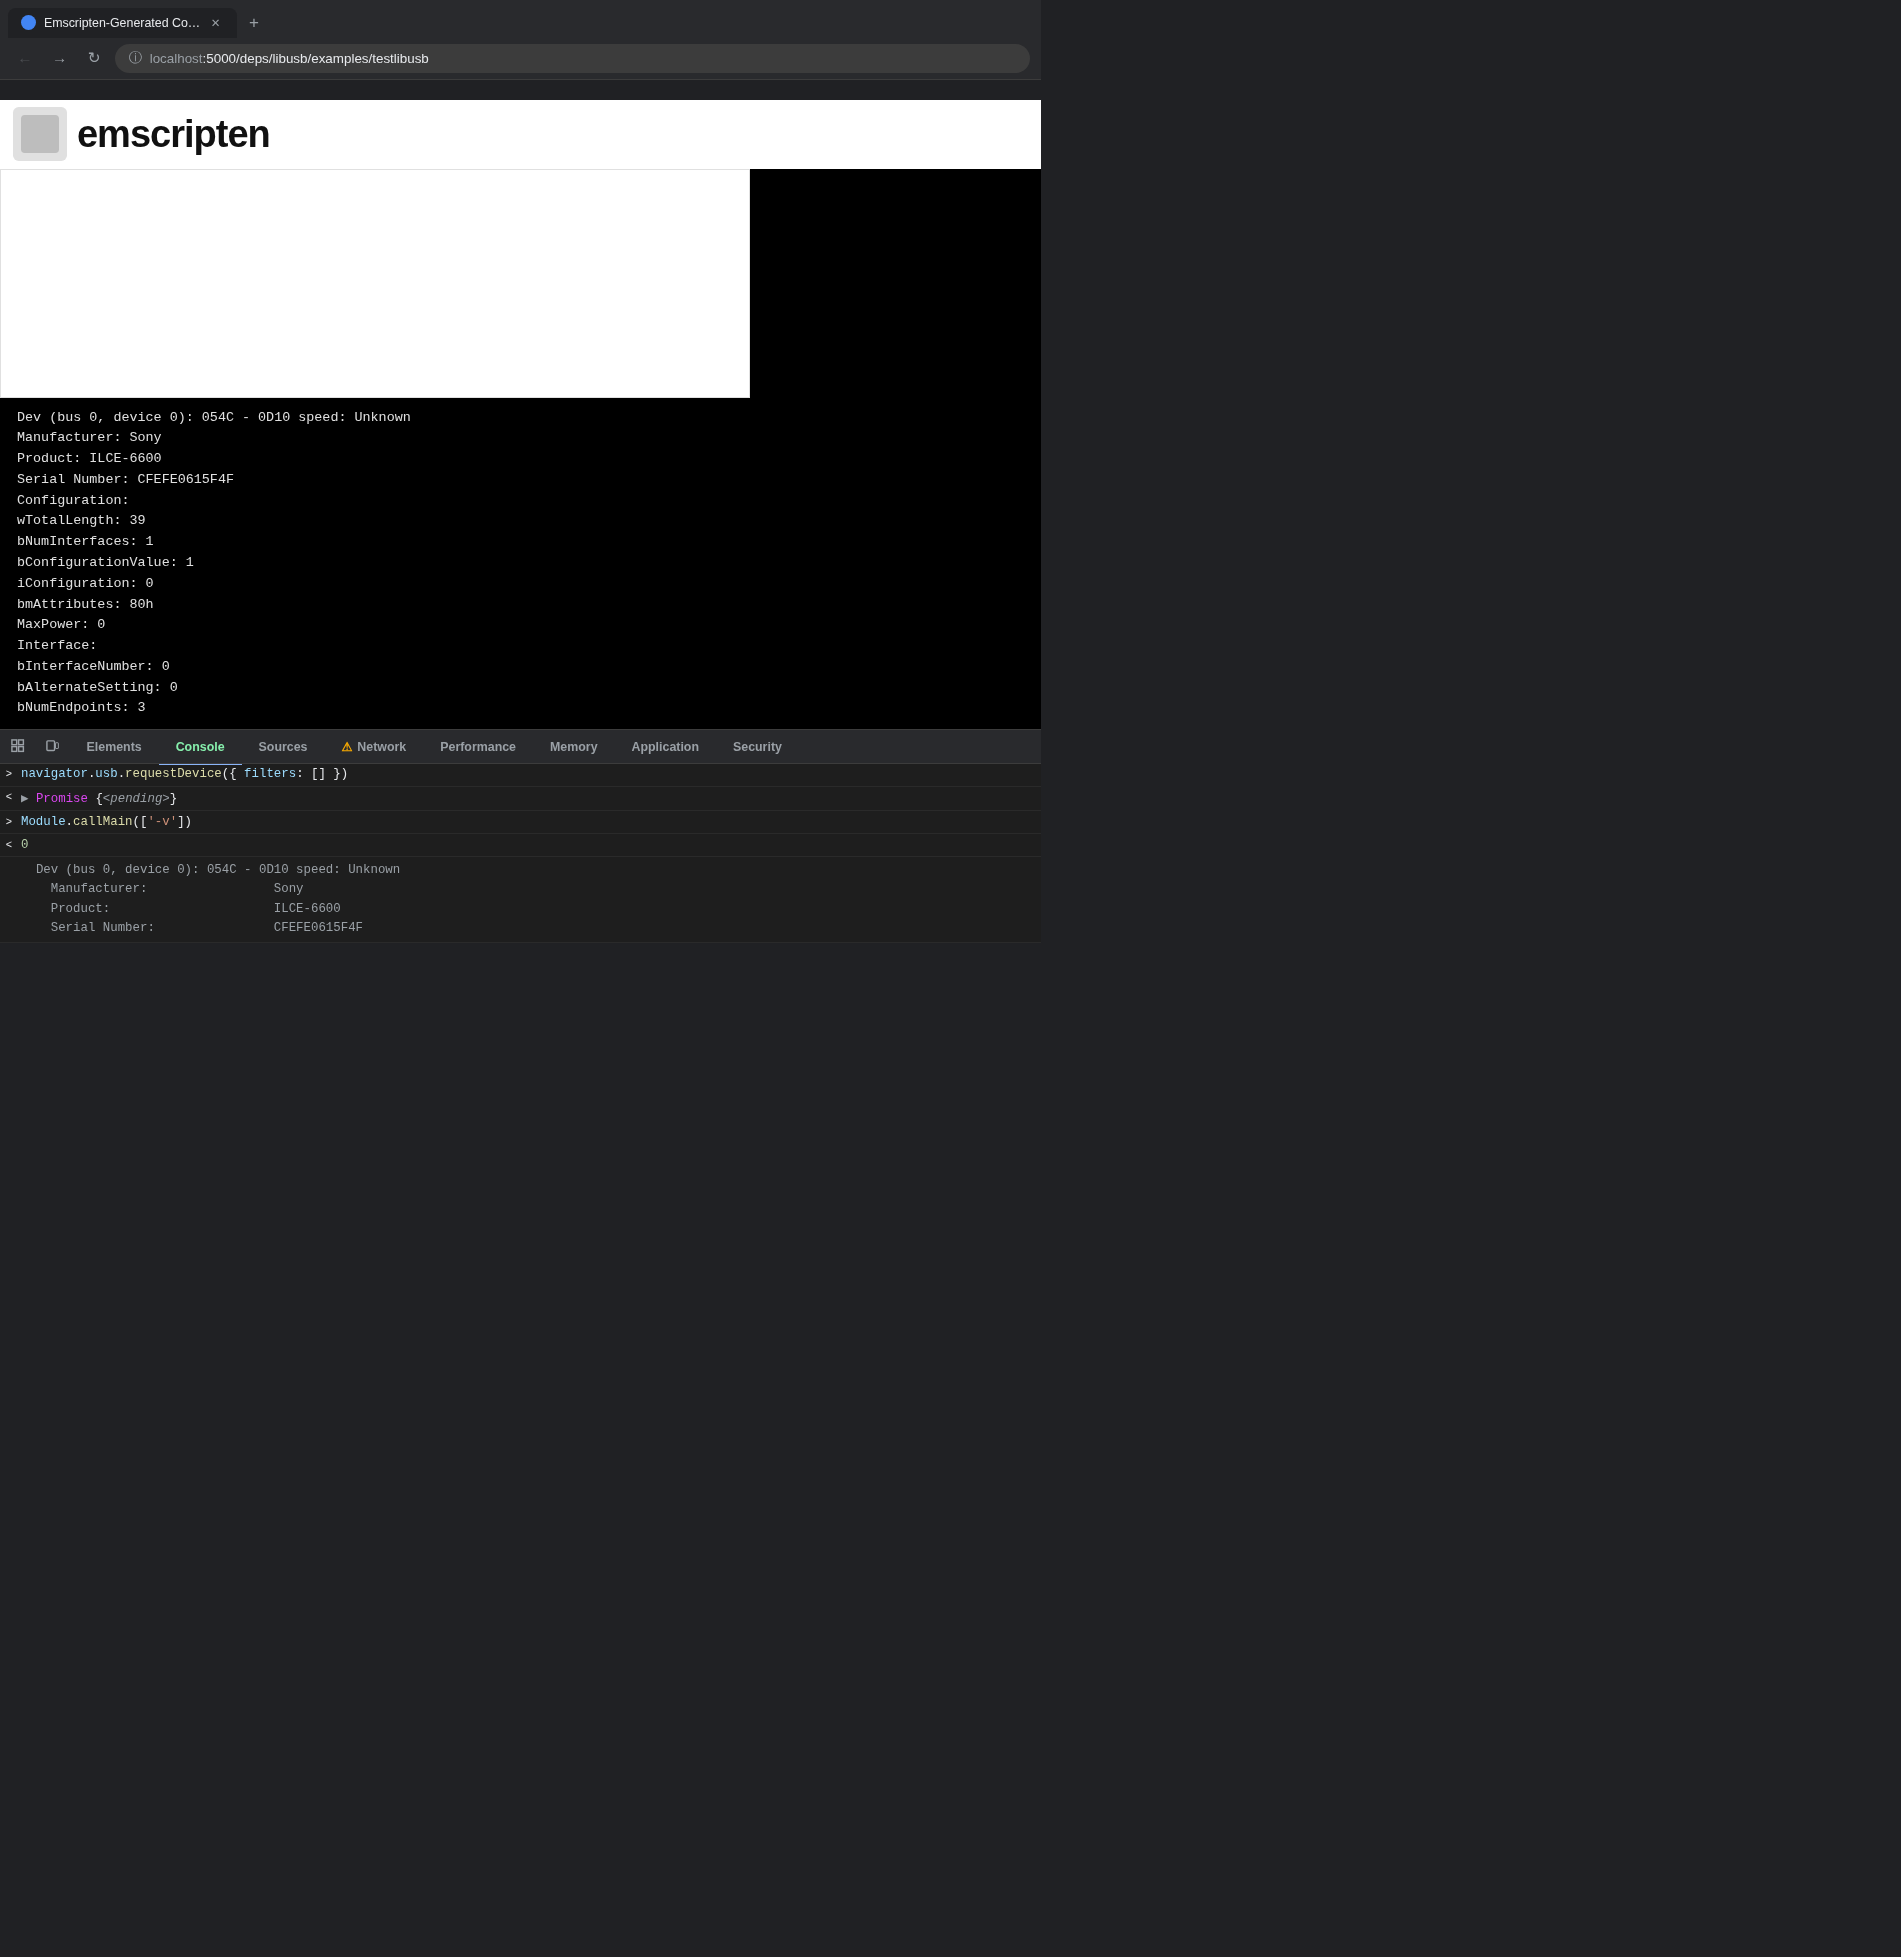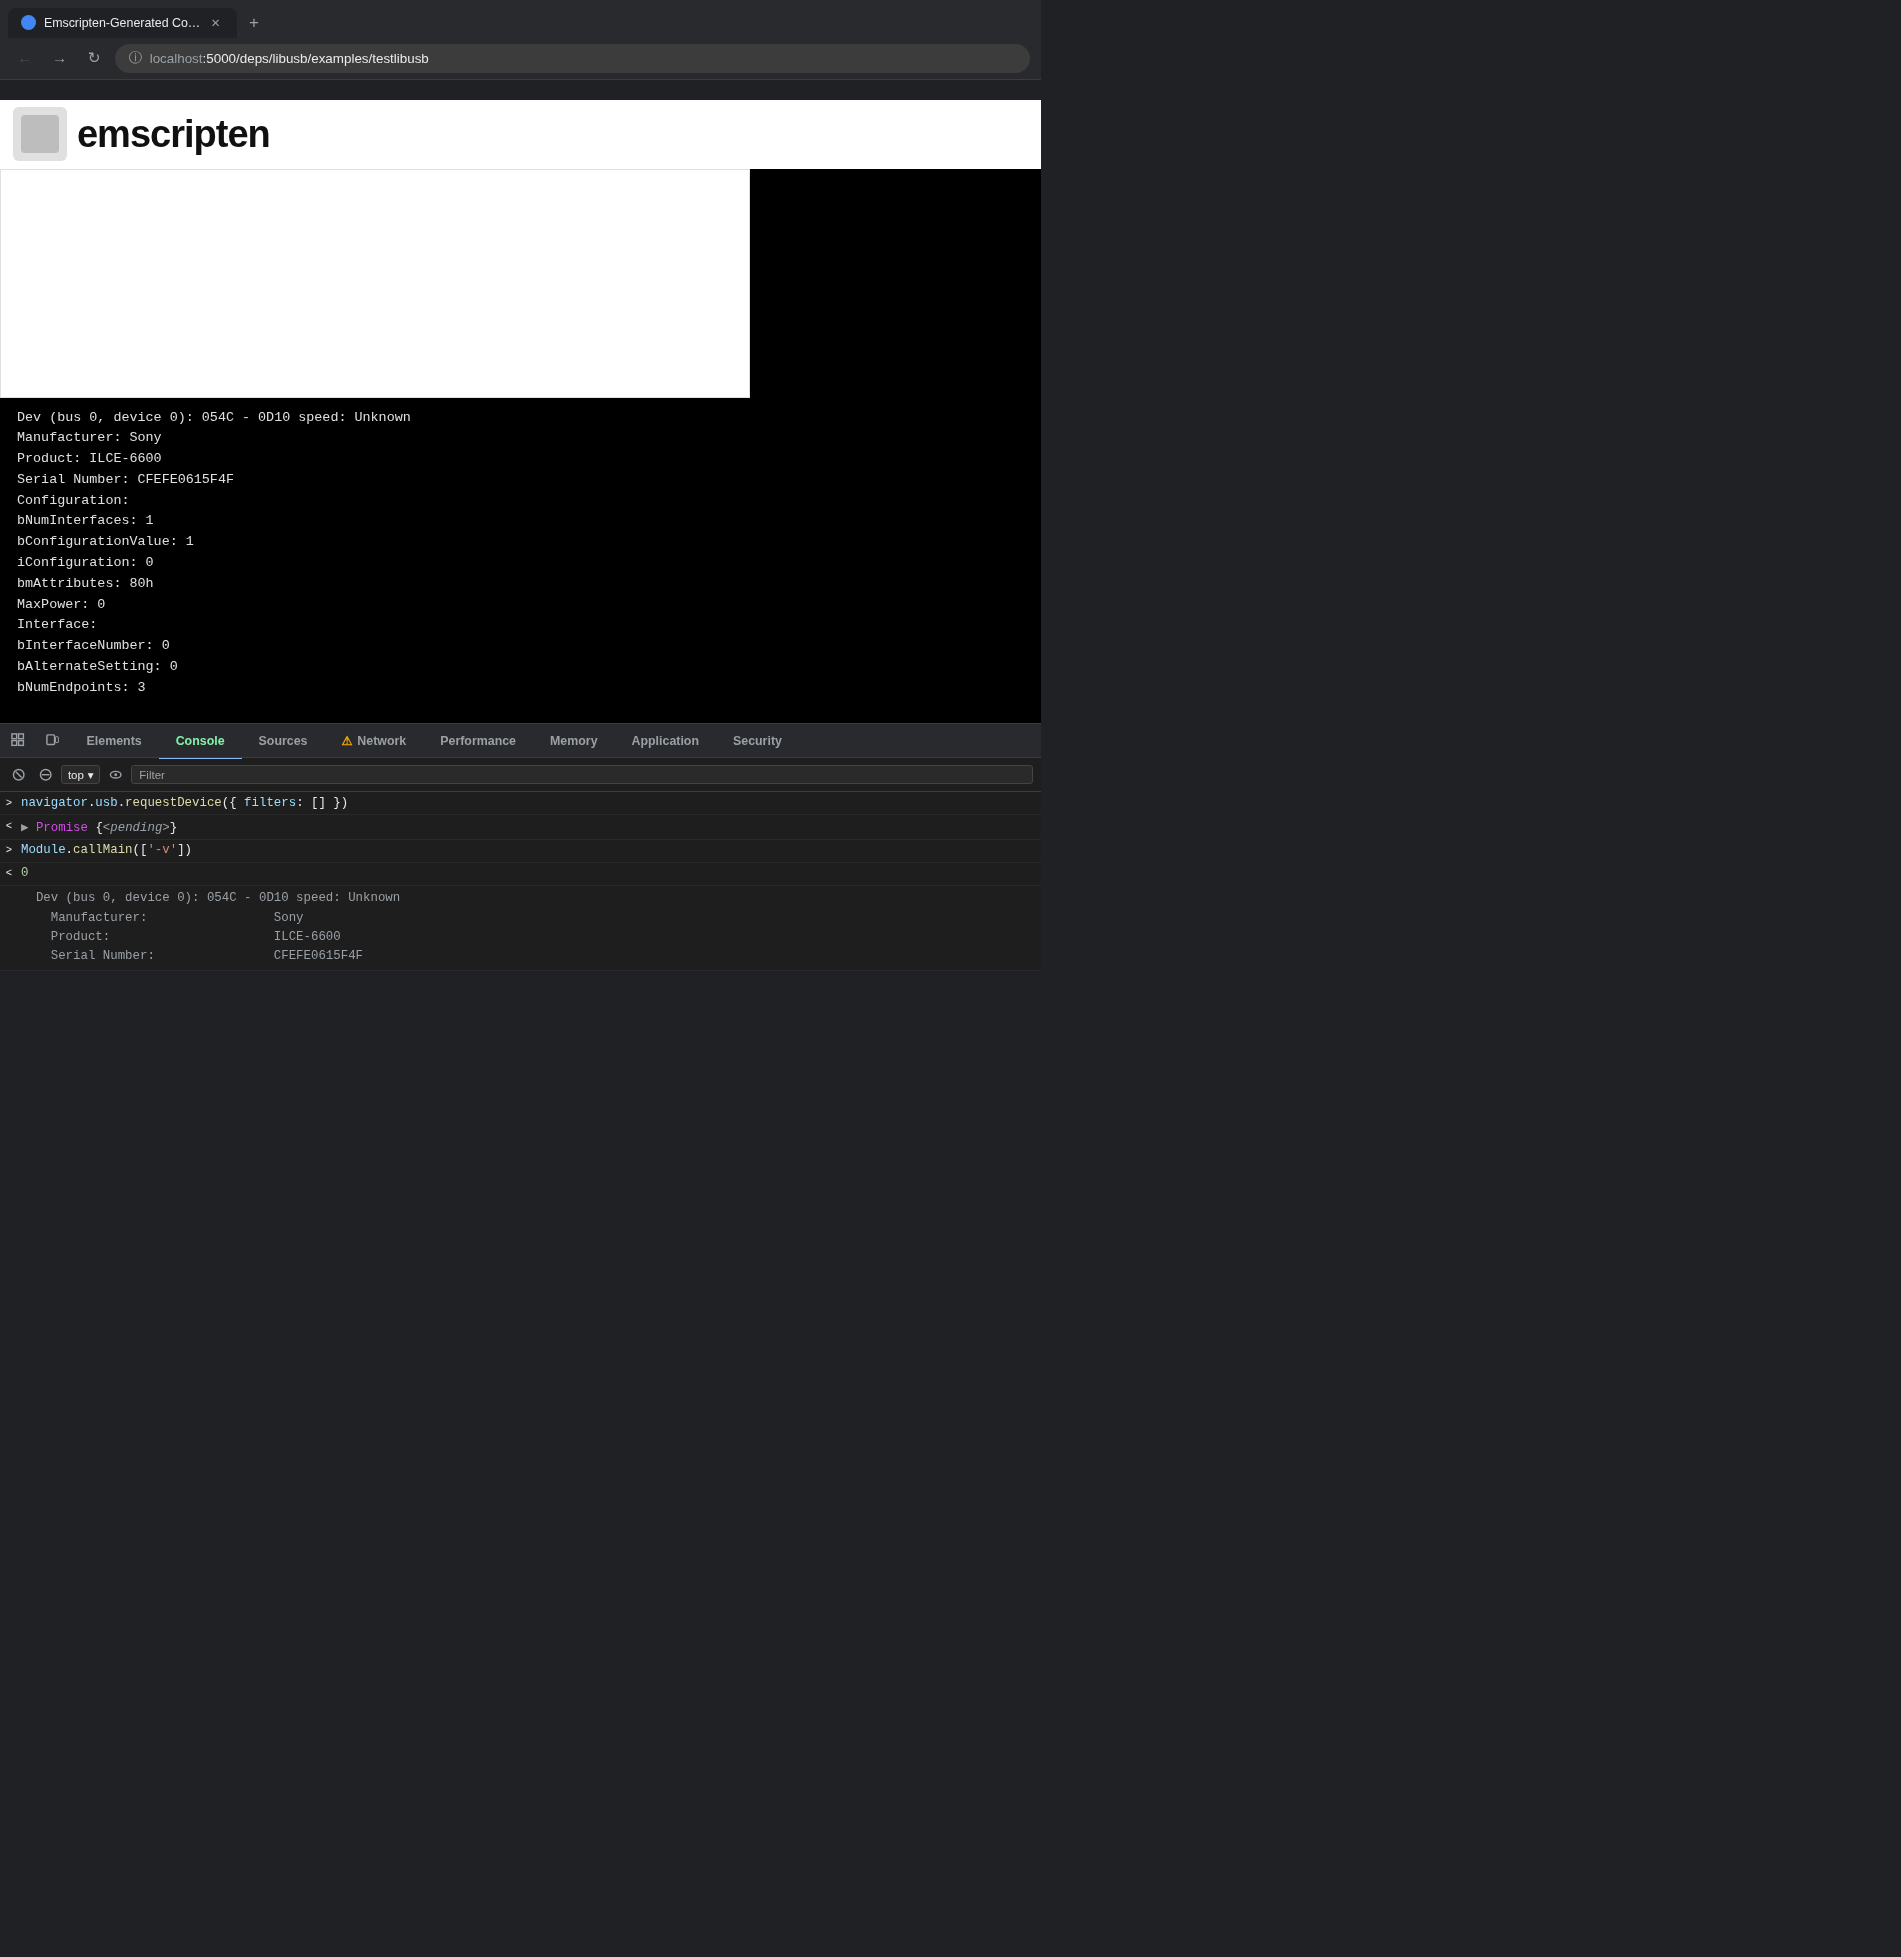--- a/index.html
+++ b/index.html
@@ -355,20 +355,21 @@
   </div>
 </div>
 
 <div class="terminal-output">
   <div id="terminal-lines">
       <div>Dev (bus 0, device 0): 054C - 0D10 speed: Unknown</div>
       <div>  Manufacturer:                 Sony</div>
       <div>  Product:                      ILCE-6600</div>
       <div>  Serial Number:                CFEFE0615F4F</div>
       <div>  Configuration:</div>
+      <div>    wTotalLength:               39</div>
       <div>    bNumInterfaces:             1</div>
       <div>    bConfigurationValue:        1</div>
       <div>    iConfiguration:             0</div>
       <div>    bmAttributes:               80h</div>
       <div>    MaxPower:                   0</div>
       <div>    Interface:</div>
       <div>      bInterfaceNumber:         0</div>
       <div>      bAlternateSetting:        0</div>
       <div>      bNumEndpoints:            3</div>
     </div>
@@ -413,45 +414,20 @@
         </div>
         <div class="devtools-tab">
           <span>Application</span>
         </div>
         <div class="devtools-tab">
           <span>Security</span>
         </div>
       </div>
   </div>
 
-  <div class="console-subtoolbar">
-    <div class="console-subtoolbar-btn" title="Clear console">
-      <svg width="13.4" height="13.4" viewBox="0 0 14 14" fill="none">
-        <circle cx="7" cy="7" r="5.5" stroke="#9aa0a6" stroke-width="1.5"></circle>
-        <line x1="4" y1="4" x2="10" y2="10" stroke="#9aa0a6" stroke-width="1.5"></line>
-      </svg>
-    </div>
-    <div class="console-subtoolbar-btn" title="Block network">
-      <svg width="13.4" height="13.4" viewBox="0 0 14 14" fill="none">
-        <circle cx="7" cy="7" r="5.5" stroke="#9aa0a6" stroke-width="1.5"></circle>
-        <line x1="3" y1="7" x2="11" y2="7" stroke="#9aa0a6" stroke-width="1.5"></line>
-      </svg>
-    </div>
-    <div class="context-selector">
-      <span>top</span>
-      <span>▾</span>
-    </div>
-    <div class="console-subtoolbar-btn" title="Show live expressions">
-      <svg width="13.4" height="13.4" viewBox="0 0 14 14" fill="none">
-        <ellipse cx="7" cy="7" rx="5.5" ry="3.5" stroke="#9aa0a6" stroke-width="1.5"></ellipse>
-        <circle cx="7" cy="7" r="1.5" fill="#9aa0a6"></circle>
-      </svg>
-    </div>
-    <input class="filter-input" type="text" placeholder="Filter" style="">
-  </div>
 
   <div class="console-content">
     <div id="console-entries">
         <div class="console-entry">
           <span class="console-arrow arrow-right">&gt;</span>
           <span class="console-text"><span class="js-keyword">navigator</span><span class="js-punctuation">.</span><span class="js-prop">usb</span><span class="js-punctuation">.</span><span class="js-method">requestDevice</span><span class="js-punctuation">({ </span><span class="js-prop">filters</span><span class="js-punctuation">: </span><span class="js-punctuation">[]</span><span class="js-punctuation"> })</span></span>
         </div>
         <div class="console-entry">
           <span class="console-arrow arrow-left">&lt;</span>
           <span class="console-text"><span class="js-italic">▶ </span><span class="js-blue">Promise </span><span class="js-punctuation">{</span><span class="js-italic">&lt;pending&gt;</span><span class="js-punctuation">}</span></span>

